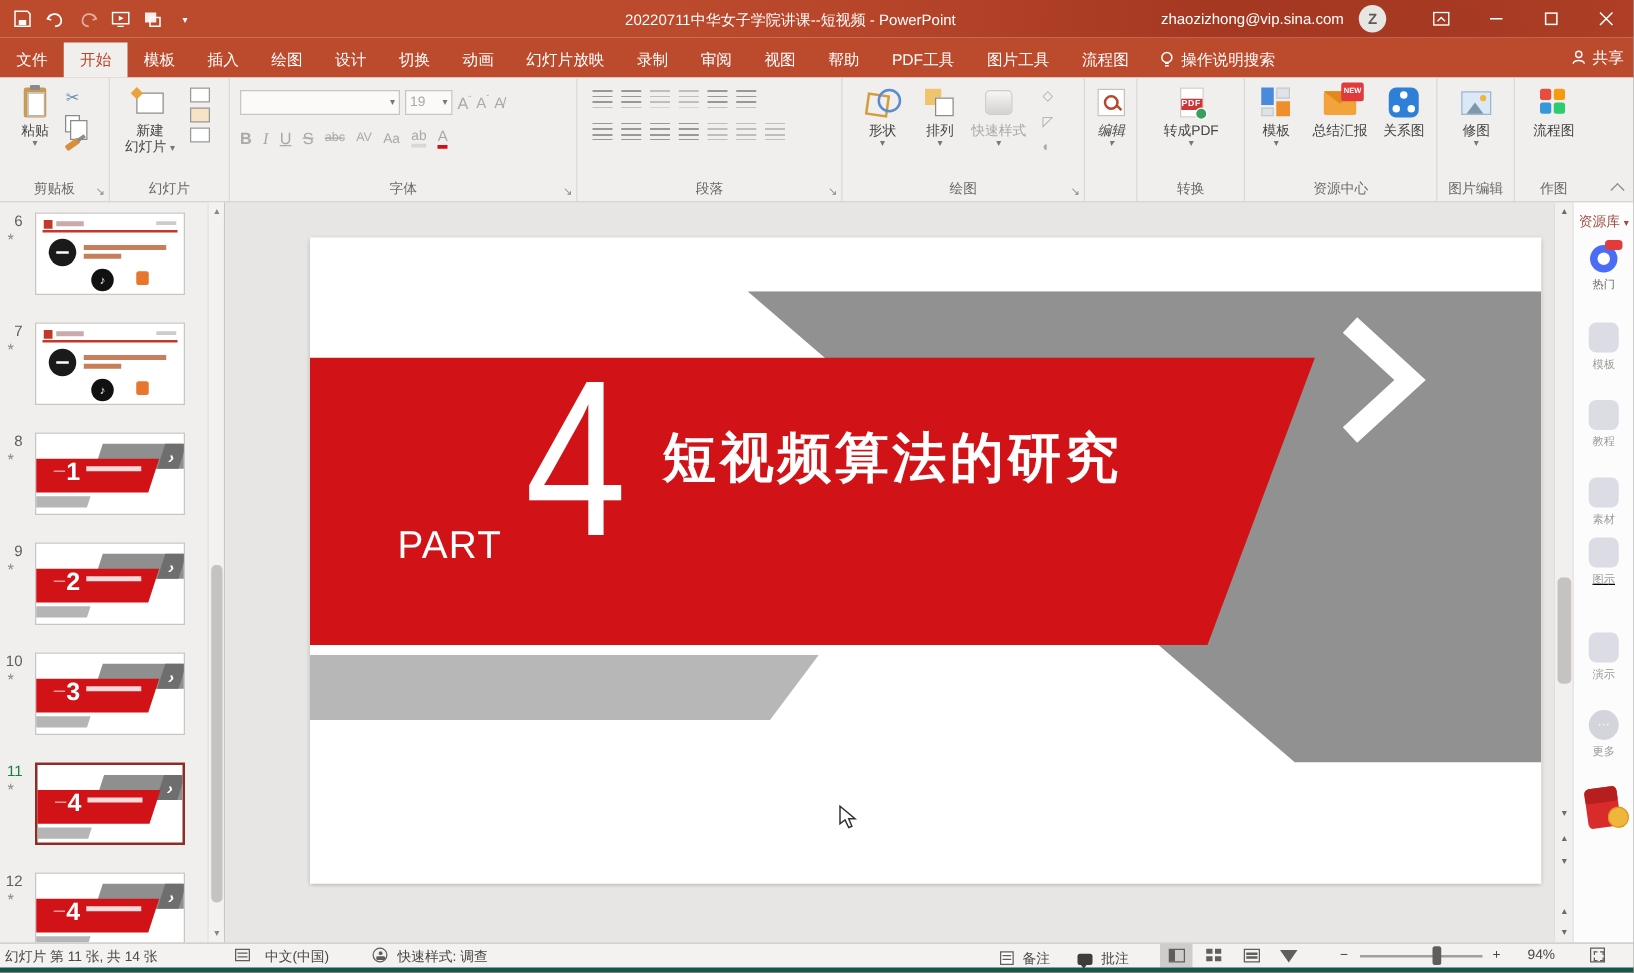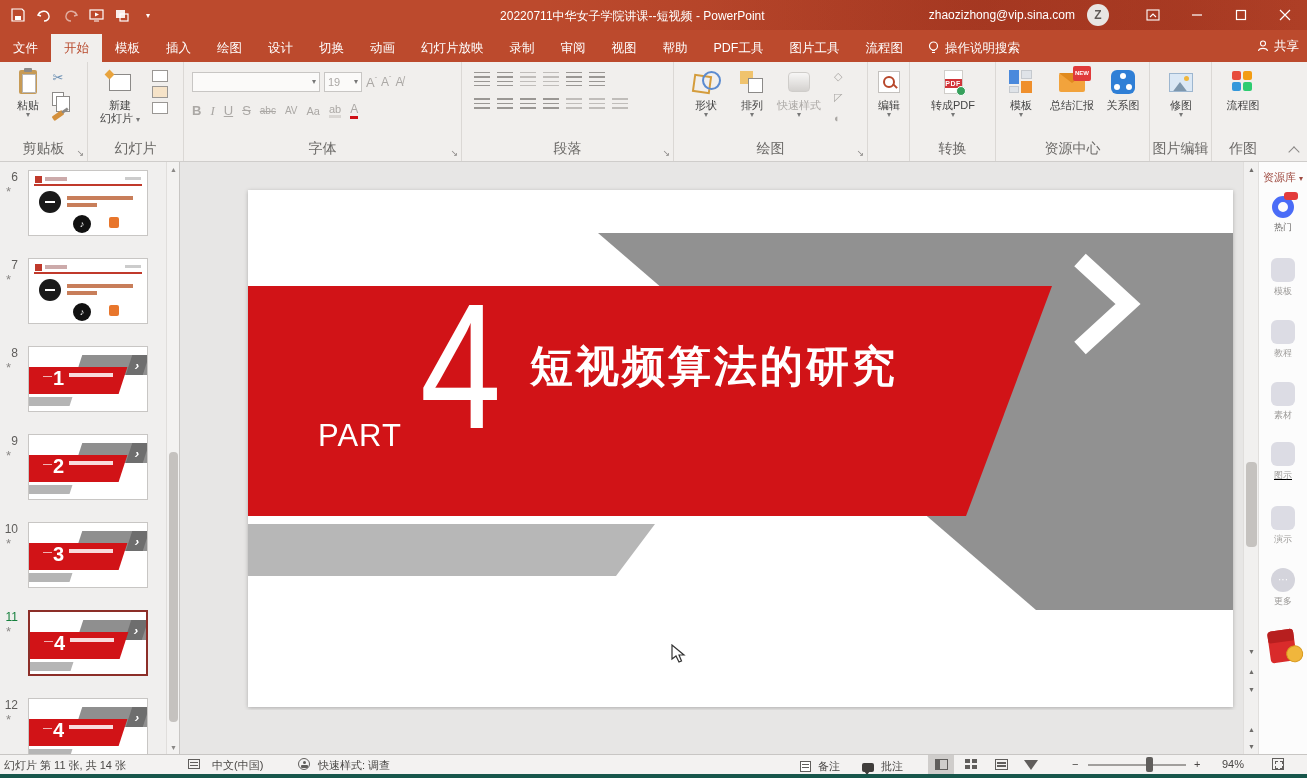--- a/index.html
+++ b/index.html
@@ -27,21 +27,21 @@
     display:flex;align-items:flex-end;color:#fff;font-size:12.5px;}
   .tab{padding:0 13px;height:28px;line-height:28px;cursor:default;white-space:nowrap;}
   .tab.active{background:#f1efed;color:#b7472a;}
   .tab-search{display:flex;align-items:center;gap:6px;height:28px;line-height:28px;padding:0 12px;}
   .share{position:absolute;right:8px;bottom:4px;display:flex;align-items:center;gap:5px;height:24px;}
 
   
   .ribbon{position:absolute;left:0;top:62px;width:100%;height:100px;background:#f1efed;
     border-bottom:1px solid #cfcdcb;display:flex;font-size:11px;color:#444;}
   .rgroup{position:relative;height:100%;border-right:1px solid #dbd8d5;flex:none;}
-  .glabel{position:absolute;bottom:3px;left:0;width:100%;text-align:center;color:#6a6866;font-size:14px;}
+  .glabel{position:absolute;bottom:3px;left:0;width:100%;text-align:center;color:#6a6866;font-size:11px;}
   .launcher{position:absolute;bottom:3px;right:3px;font-size:9px;color:#8a8886;}
   .caret{font-size:8px;color:#777;line-height:6px;}
   .bigbtn{position:absolute;top:6px;display:flex;flex-direction:column;align-items:center;width:52px;text-align:center;line-height:13px;}
   .bigbtn .bicon{height:28px;display:flex;align-items:center;justify-content:center;margin-bottom:3px;}
   .dis{color:#aba8a5;}
   .mi{display:inline-block;width:16px;height:14px;margin:2px;}
   .ico-lines{background:repeating-linear-gradient(to bottom,#9a9794 0 1.5px,transparent 1.5px 4.5px);}
   .ico-lines-d{background:repeating-linear-gradient(to bottom,#c0bdba 0 1.5px,transparent 1.5px 4.5px);}
   .combo{height:20px;background:#fbfaf9;border:1px solid #c8c6c4;display:flex;align-items:center;justify-content:space-between;padding:0 3px;color:#aba8a5;}
   .fr{display:flex;align-items:center;}
@@ -402,21 +402,21 @@
       <div style="position:absolute;left:160px;top:8px;display:flex;flex-direction:column;gap:8px;" class="dis">
         <span style="font-size:11px;">◇</span>
         <span style="font-size:11px;">◸</span>
         <span style="font-size:11px;">◐</span>
       </div>
       <div class="glabel">绘图</div>
       <div class="launcher">↘</div>
     </div>
 
     <div class="rgroup" style="width:42px;">
-      <div class="bigbtn" style="left:-5px;">
+      <div class="bigbtn" style="left:-5px;font-style:italic;">
         <span class="bicon">
             <span class="ic-edit"></span>
           </span>
         <span>编辑</span>
           <span class="caret">▾</span>
       </div>
     </div>
 
     <div class="rgroup" style="width:86px;">
       <div class="bigbtn" style="left:17px;">
@@ -642,21 +642,21 @@
           <div class="s-label">模板</div>
         </div>
         <div class="side-item" style="top: 158px;">
           <div class="s-ico"></div>
           <div class="s-label">教程</div>
         </div>
         <div class="side-item" style="top: 220px;">
           <div class="s-ico"></div>
           <div class="s-label">素材</div>
         </div>
-        <div class="side-item" style="top: 280px; text-decoration: underline;">
+        <div class="side-item" style="top: 268px; text-decoration: underline;">
           <div class="s-ico"></div>
           <div class="s-label">图示</div>
         </div>
         <div class="side-item" style="top: 344px;">
           <div class="s-ico"></div>
           <div class="s-label">演示</div>
         </div>
         <div class="side-item" style="top: 406px;">
           <div class="s-ico dots">···</div>
           <div class="s-label">更多</div>

